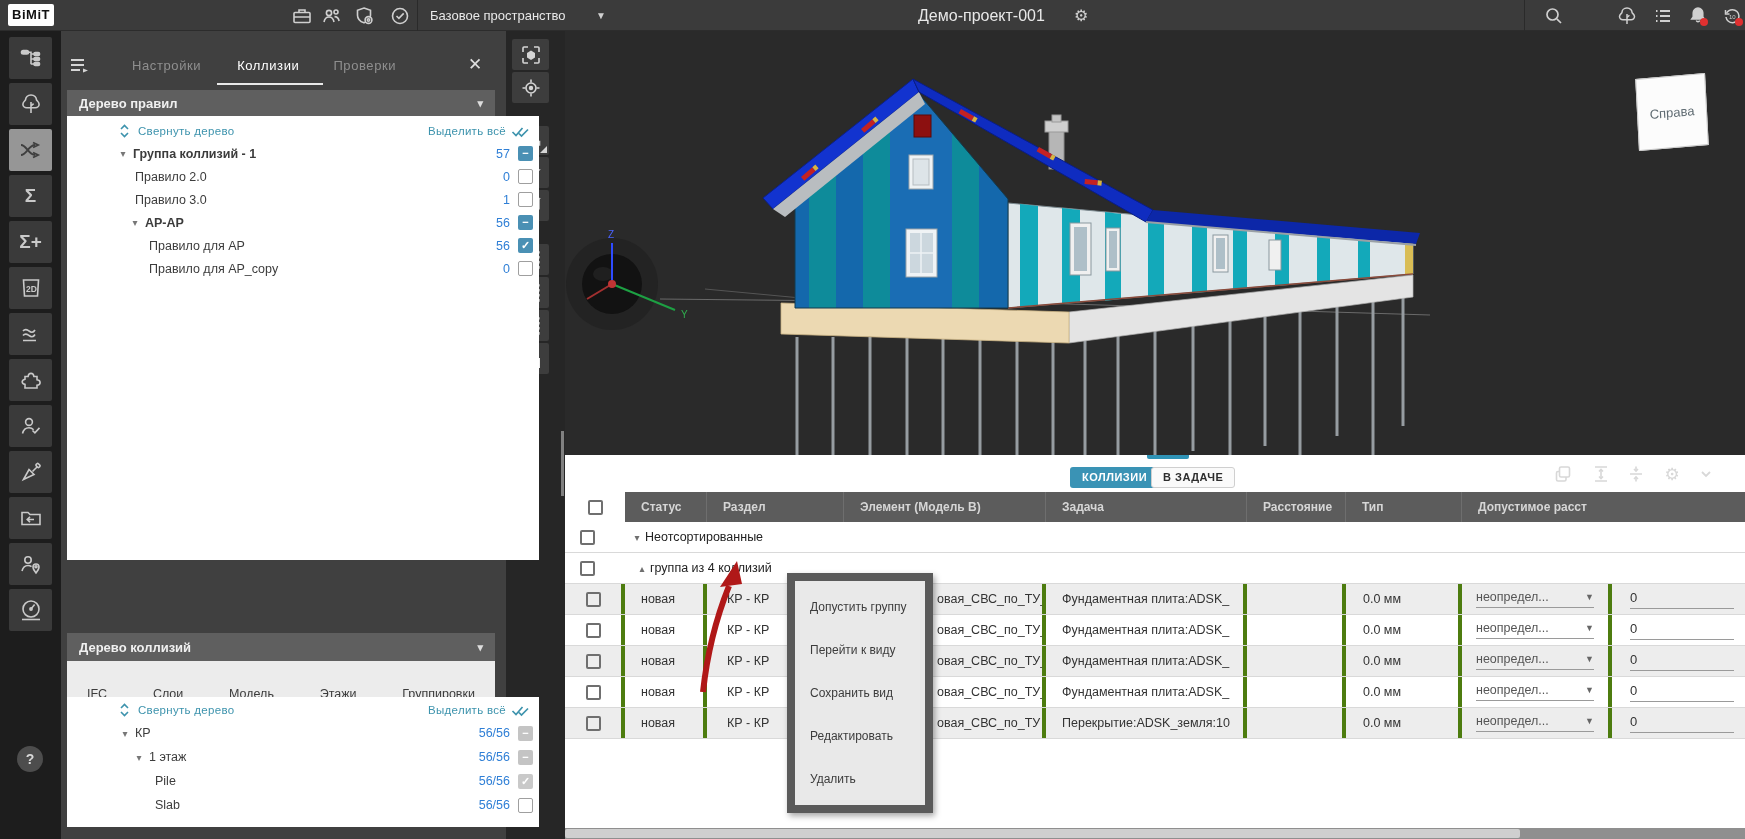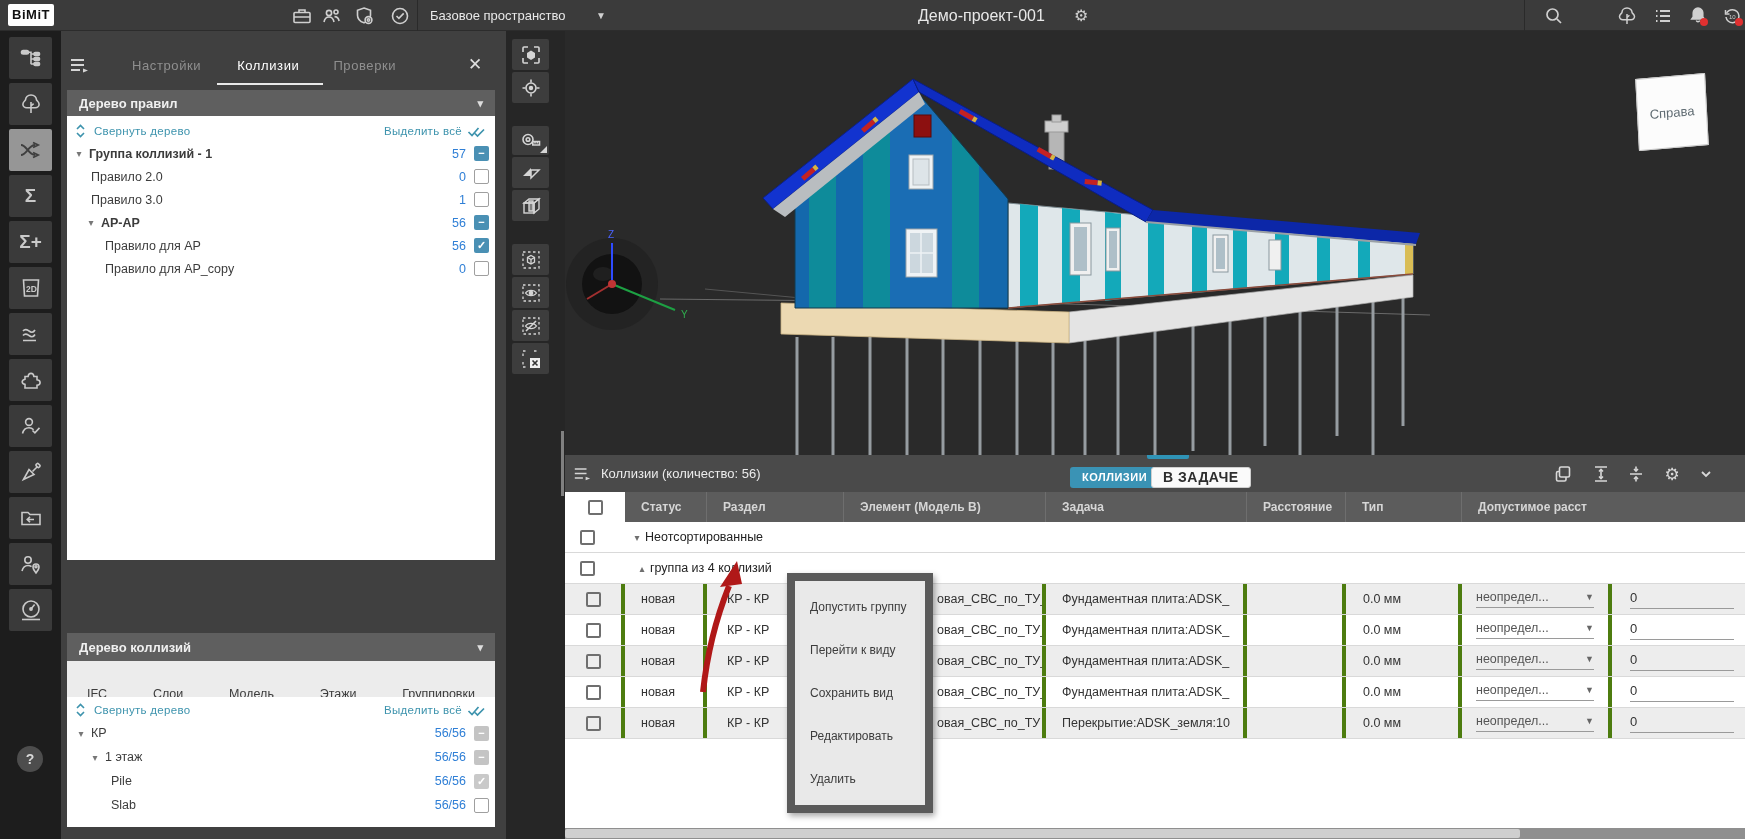--- a/index.html
+++ b/index.html
@@ -26,21 +26,21 @@
   
   .lpanel{left:61px;top:31px;width:445px;height:808px;background:#404040;z-index:30;}
   .ptabs{left:0;top:14px;width:445px;height:40px;display:flex;align-items:center;}
   .ptab{font-size:13px;letter-spacing:.6px;color:#8f8f8f;}
   .ptab.active{color:#fff;}
   .tab-underline{left:156px;top:52px;width:106px;height:2px;background:#e8e8e8;}
   .pclose{left:407px;top:23px;color:#dedede;font-size:17px;}
   .sec-head{left:6px;width:428px;height:26px;background:#5f5f5f;color:#f0f0f0;font-weight:bold;font-size:13px;
             display:flex;align-items:center;padding:0 12px;box-sizing:border-box;}
   .sec-caret{margin-left:auto;color:#ddd;font-size:11px;}
-  .wbox{left:6px;width:428px;background:#fff;}
+  .wbox{left:6px;width:428px;background:#fff;padding-left:44px;}
   .linkrow{display:flex;align-items:center;height:22px;padding:4px 8px 0 8px;}
   .tlink{color:#3d93ad;font-size:11.5px;letter-spacing:.3px;}
   .trow{display:flex;align-items:center;height:23px;font-size:12.5px;color:#3c3c3c;padding-right:6px;}
   .trow2{height:24px;}
   .tcaret{width:20px;text-align:center;color:#777;font-size:10px;flex:none;}
   .tlabel.b{font-weight:bold;}
   .tcount{margin-left:auto;color:#2f7fd6;font-size:12.5px;}
   .cb{width:15px;height:15px;border-radius:2px;margin-left:8px;flex:none;box-sizing:border-box;}
   .cb::after{display:block;text-align:center;font-size:11px;line-height:15px;color:#fff;font-weight:bold;}
   .cb-ind{background:#4a90b4;} .cb-ind::after{content:"\2212";}
@@ -62,21 +62,21 @@
             color:#5f6b72;font-size:13px;}
   .hscroll{left:565px;top:828px;width:1180px;height:11px;background:#8f8f8f;z-index:25;}
   .hscroll .thumb{position:absolute;left:0;top:1px;width:955px;height:9px;background:#cfcfcf;border-radius:2px;}
   
   .bpanel{left:565px;top:455px;width:1180px;height:373px;background:#fff;z-index:20;}
   .bhead{left:0;top:0;width:1180px;height:37px;background:#4a4a4a;display:flex;align-items:center;}
   .bhead .title{color:#ececec;font-size:13px;margin-left:10px;}
   .btn-teal{position:absolute;left:505px;top:12px;height:21px;padding:0 12px;background:#3a93b5;border-radius:3px;
             color:#fff;font-size:11px;font-weight:bold;letter-spacing:.5px;line-height:21px;}
   .btn-task{position:absolute;left:586px;top:12px;height:19px;padding:0 11px;background:#fafafa;border:1px solid #cfcfcf;
-            border-radius:3px;color:#2e2e2e;font-size:14px;font-weight:bold;letter-spacing:.5px;line-height:19px;}
+            border-radius:3px;color:#2e2e2e;font-size:11px;font-weight:bold;letter-spacing:.5px;line-height:19px;}
   .task-indicator{position:absolute;left:582px;top:0;width:42px;height:4px;background:#2f93b6;border-radius:0 0 2px 2px;}
   .bico{position:absolute;top:9px;width:22px;height:22px;}
   .t-grid{display:grid;grid-template-columns:60px 82px 137px 202px 201px 99px 116px 150px 133px;position:absolute;left:0;width:1180px;}
   .t-head{top:37px;height:30px;background:#5c5c5c;}
   .th{color:#d6d6d6;font-size:12px;font-weight:bold;display:flex;align-items:center;padding-left:16px;
       border-right:1px solid #6e6e6e;box-sizing:border-box;overflow:hidden;white-space:nowrap;}
   .th.cbcell{background:#fff;border-right:none;padding-left:0;justify-content:center;}
   .tbx{width:15px;height:15px;border:2px solid #6f6f6f;border-radius:2px;box-sizing:border-box;flex:none;}
   .g-row{height:31px;background:#fff;border-bottom:1px solid #d9d9d9;display:flex;align-items:center;position:absolute;left:0;width:1180px;box-sizing:border-box;}
   .g-row .gcaret{color:#6f6f6f;font-size:10px;width:16px;text-align:center;flex:none;}
@@ -580,29 +580,20 @@
     <div class="trow trow2" style="padding-left:44px">
       <span class="tlabel">Slab</span>
       <span class="tcount">56/56</span>
       <span class="cb cb-off"></span>
     </div>
   </div>
   <div class="abs lscroll"></div>
 </div>
 
 <div class="abs bpanel">
-  <div class="abs bhead">
-    <span style="margin-left:8px">
-      <svg width="18" height="15" viewBox="0 0 20 16" fill="none" stroke="#d5d5d5" stroke-width="1.8">
-        <path d="M2 3h13M2 8h13M2 13h9"></path>
-          <polygon points="14,11.5 19,13.5 14,15.5" fill="#d5d5d5" stroke="none"></polygon>
-        </svg>
-    </span>
-    <span class="title">Коллизии (количество: 56)</span>
-  </div>
   <div class="task-indicator"></div>
   <div class="btn-teal">КОЛЛИЗИИ</div>
   <div class="btn-task">В ЗАДАЧЕ</div>
   <div class="bico" style="left:988px">
     <svg width="20" height="20" viewBox="0 0 20 20" fill="none" stroke="#d8d8d8" stroke-width="1.6">
       <rect x="6.5" y="3" width="10" height="10" rx="1.5"></rect>
         <path d="M13 13v2.5A1.5 1.5 0 0111.5 17H5a1.5 1.5 0 01-1.5-1.5V9A1.5 1.5 0 015 7.5h1.5"></path>
       </svg>
   </div>
   <div class="bico" style="left:1026px">

